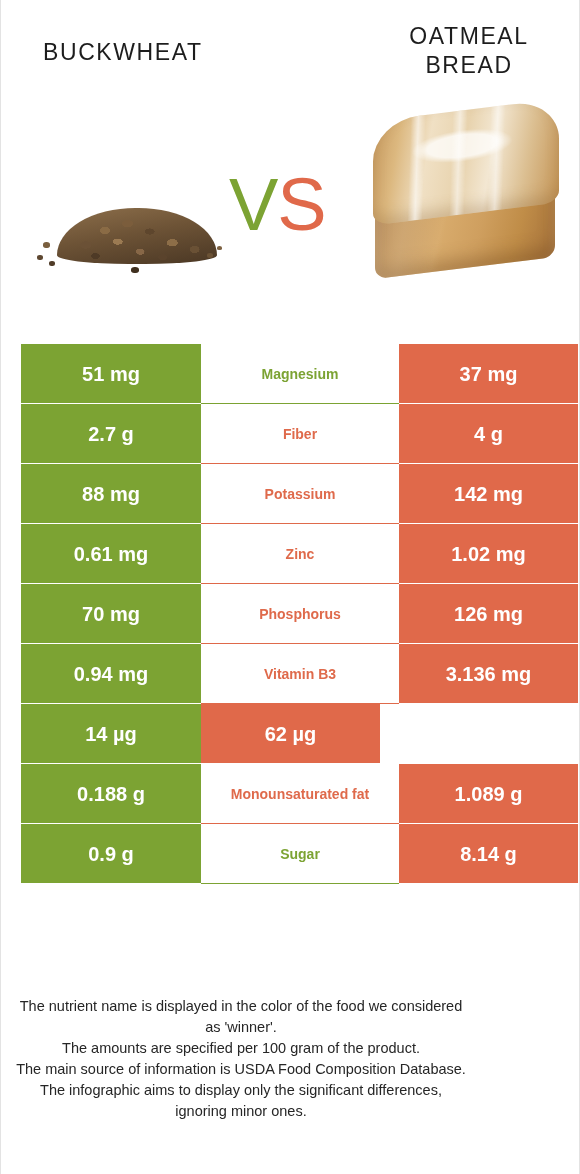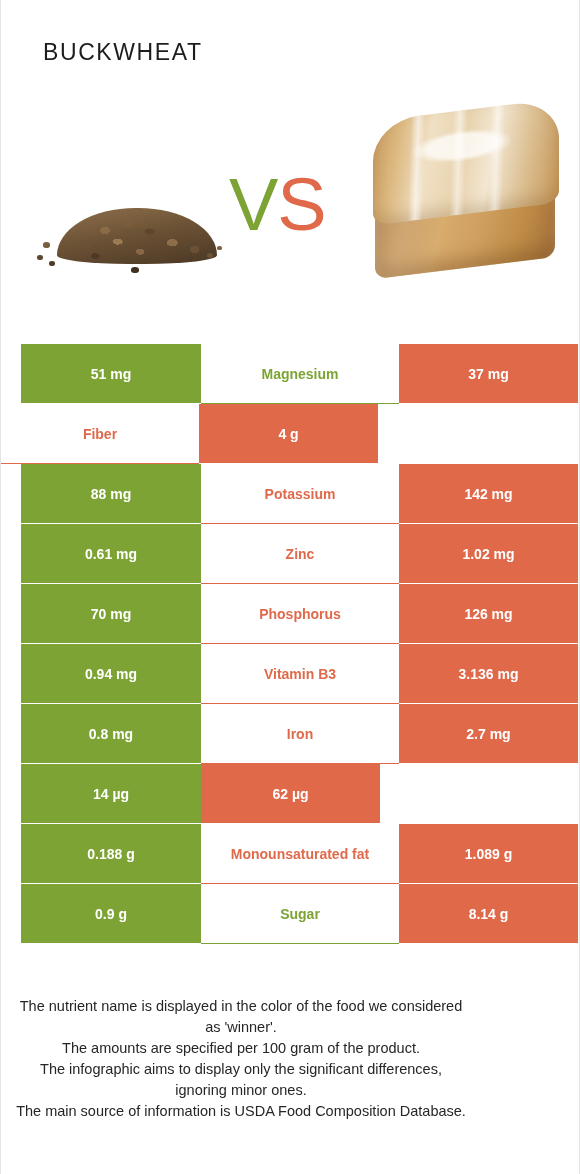--- a/index.html
+++ b/index.html
@@ -154,21 +154,21 @@
   .row {
     position: relative;
     display: flex;
     height: 60px;
     align-items: stretch;
   }
   .cell {
     display: flex;
     align-items: center;
     justify-content: center;
-    font-size: 14px;
+    font-size: 20px;
     line-height: 1;
   }
   .cell-left {
     width: 180px;
     margin-left: 20px;
     background: #7CA333;
     color: #ffffff;
     font-weight: 600;
   }
   .cell-mid {
@@ -207,20 +207,21 @@
 </style>
 </head>
 <body>
 
 <div class="page">
 
   <div class="hero">
 
     <div class="title title-left">Buckwheat</div>
 
+    <div class="title title-right">Oatmeal Bread</div>
 
     <div class="food-left">
       <div class="pile"></div>
       <div class="grain g1"></div>
       <div class="grain g2"></div>
       <div class="grain g3"></div>
       <div class="grain g4"></div>
       <div class="grain g5"></div>
       <div class="grain g6"></div>
     </div>
@@ -235,20 +236,21 @@
     </div>
   </div>
 
   <div class="table" id="nutrient-table">
       <div class="row win-green">
         <div class="cell cell-left">51 mg</div>
         <div class="cell cell-mid">Magnesium</div>
         <div class="cell cell-right">37 mg</div>
       </div>
       <div class="row win-orange">
+        <div class="cell cell-left">2.7 g</div>
         <div class="cell cell-mid">Fiber</div>
         <div class="cell cell-right">4 g</div>
       </div>
       <div class="row win-orange">
         <div class="cell cell-left">88 mg</div>
         <div class="cell cell-mid">Potassium</div>
         <div class="cell cell-right">142 mg</div>
       </div>
       <div class="row win-orange">
         <div class="cell cell-left">0.61 mg</div>
@@ -257,42 +259,37 @@
       </div>
       <div class="row win-orange">
         <div class="cell cell-left">70 mg</div>
         <div class="cell cell-mid">Phosphorus</div>
         <div class="cell cell-right">126 mg</div>
       </div>
       <div class="row win-orange">
         <div class="cell cell-left">0.94 mg</div>
         <div class="cell cell-mid">Vitamin B3</div>
         <div class="cell cell-right">3.136 mg</div>
-      </div>
-      <div class="row win-orange">
-        <div class="cell cell-left">0.8 mg</div>
-        <div class="cell cell-mid">Iron</div>
-        <div class="cell cell-right">2.7 mg</div>
       </div>
       <div class="row win-orange">
         <div class="cell cell-left">14 µg</div>
         <div class="cell cell-right">62 µg</div>
       </div>
       <div class="row win-orange">
         <div class="cell cell-left">0.188 g</div>
         <div class="cell cell-mid">Monounsaturated fat</div>
         <div class="cell cell-right">1.089 g</div>
       </div>
       <div class="row win-green">
         <div class="cell cell-left">0.9 g</div>
         <div class="cell cell-mid">Sugar</div>
         <div class="cell cell-right">8.14 g</div>
       </div>
     </div>
 
   <div class="footer">
     <p>The nutrient name is displayed in the color of the food we considered as 'winner'.</p>
     <p>The amounts are specified per 100 gram of the product.</p>
+    <p>The main source of information is USDA Food Composition Database.</p>
     <p>The infographic aims to display only the significant differences, ignoring minor ones.</p>
-    <p>The main source of information is USDA Food Composition Database.</p>
   </div>
 
 </div>
 
 </body></html>

